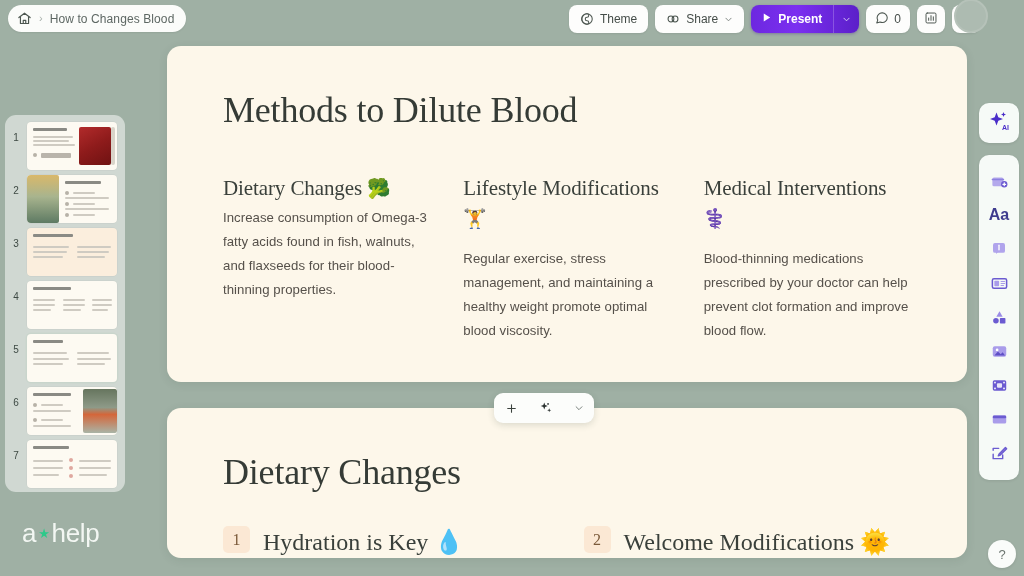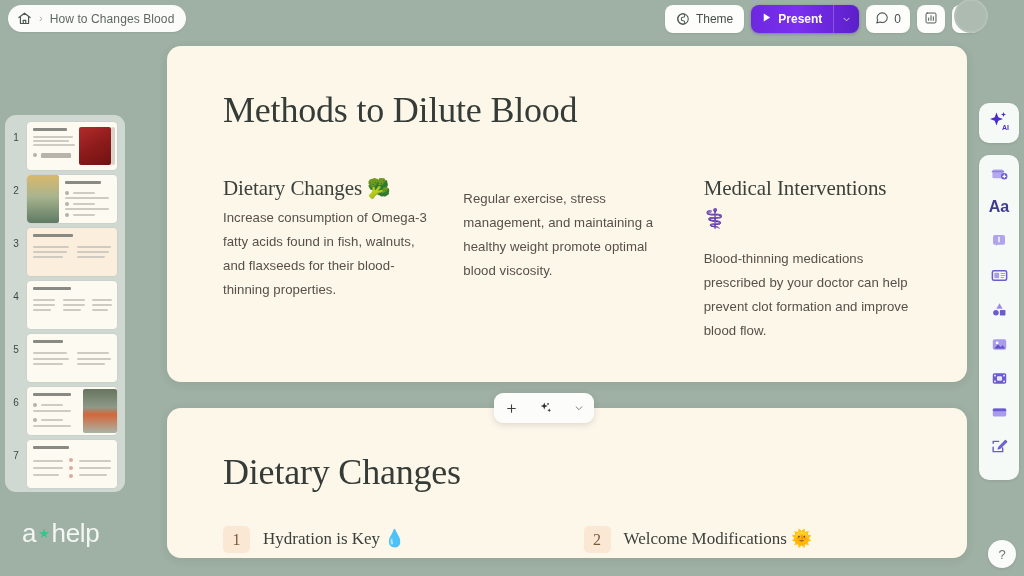--- a/index.html
+++ b/index.html
@@ -111,42 +111,42 @@
   .col-2 .col-b, .col-3 .col-b { margin-top: 13px; }
 
   
   .items2 { display: flex; gap: 33px; margin-top: 34px; }
   .item2 { display: flex; align-items: flex-start; gap: 13px; width: 346px; }
   .itemnum {
     width: 27px; height: 27px; flex: none; border-radius: 5px; background: #fbe8d4;
     color: #7b5a3a; font-family: "Liberation Serif", serif; font-size: 16px;
     display: flex; align-items: center; justify-content: center;
   }
-  .itemtxt { font-family: "Liberation Serif", serif; font-size: 17px; color: #3a403b; padding-top: 2px; }
+  .itemtxt { font-family: "Liberation Serif", serif; font-size: 24px; color: #3a403b; padding-top: 2px; }
 
   
   .addbar {
     position: absolute; left: 347px; top: 347px; width: 100px; height: 30px;
     background: #fcfdfb; border-radius: 9px; display: flex; align-items: center;
     justify-content: space-around; box-shadow: 0 2px 7px rgba(40,60,45,.16); z-index: 5;
   }
   .addbar div { cursor: pointer; display: flex; align-items: center; justify-content: center; }
 
   
   .ai-btn {
     position: absolute; right: 5px; top: 103px; width: 40px; height: 40px;
     background: #f6faf7; border-radius: 10px; display: flex; align-items: center;
     justify-content: center; box-shadow: 0 1px 3px rgba(0,0,0,.09); cursor: pointer;
   }
   .rail {
     position: absolute; right: 5px; top: 155px; width: 40px; height: 325px;
     background: #f6faf7; border-radius: 10px; display: flex; flex-direction: column;
     align-items: center; padding: 9px 0; gap: 0; box-shadow: 0 1px 3px rgba(0,0,0,.09);
   }
-  .rail-item { width: 40px; height: 35px; display: flex; align-items: flex-start; justify-content: center; cursor: pointer; }
+  .rail-item { width: 40px; height: 35px; display: flex; align-items: center; justify-content: center; cursor: pointer; }
   .help {
     position: absolute; right: 8px; bottom: 8px; width: 28px; height: 28px; border-radius: 50%;
     background: #fafcfa; display: flex; align-items: center; justify-content: center;
     color: #6b756f; font-size: 13px; cursor: pointer; box-shadow: 0 1px 3px rgba(0,0,0,.1);
   }
 </style>
 </head>
 <body>
 
 <div id="app">
@@ -170,20 +170,34 @@
       <div class="tbtn">
         <span>
           <svg width="14" height="14" viewBox="0 0 24 24" fill="none" stroke="#4c5650" stroke-width="1.8" stroke-linecap="round">
             <circle cx="12" cy="12" r="9"></circle>
               <path d="M12 3a9 9 0 0 0 0 18 3 3 0 0 0 0-6 3 3 0 0 1 0-6 3 3 0 0 0 0-6z"></path>
           </svg>
         </span>
         <span>Theme</span>
       </div>
 
+      <div class="tbtn">
+        <span>
+          <svg width="14" height="14" viewBox="0 0 24 24" fill="none" stroke="#4c5650" stroke-width="1.8" stroke-linecap="round">
+            <circle cx="8.5" cy="12" r="5"></circle>
+              <circle cx="15.5" cy="12" r="5"></circle>
+          </svg>
+        </span>
+        <span>Share</span>
+        <span>
+          <svg class="chev" viewBox="0 0 24 24" fill="none" stroke="#4c5650" stroke-width="2.4" stroke-linecap="round" stroke-linejoin="round">
+              <path d="M5 8.5 12 15.5 19 8.5"></path>
+            </svg>
+        </span>
+      </div>
 
       <div class="present-wrap">
         <div class="present-main">
           <span>
             <svg width="11" height="11" viewBox="0 0 24 24" fill="#ffffff">
                 <path d="M6 3.5 20 12 6 20.5z"></path>
               </svg>
           </span>
           <span>Present</span>
         </div>
@@ -340,20 +354,24 @@
       <div class="cols">
         <div class="col col-1">
           <div class="col-h">
             <span>Dietary Changes</span>
             <span class="emj">🥦</span>
           </div>
           <div class="col-b">Increase consumption of Omega-3 fatty acids found in fish, walnuts, and flaxseeds for their blood-thinning properties.</div>
         </div>
 
         <div class="col col-2">
+          <div class="col-h">
+            <span>Lifestyle Modifications</span>
+            <span class="emj">🏋️</span>
+          </div>
           <div class="col-b">Regular exercise, stress management, and maintaining a healthy weight promote optimal blood viscosity.</div>
         </div>
 
         <div class="col col-3">
           <div class="col-h">
             <span>Medical Interventions</span>
             <span class="emj">⚕️</span>
           </div>
           <div class="col-b">Blood-thinning medications prescribed by your doctor can help prevent clot formation and improve blood flow.</div>
         </div>

